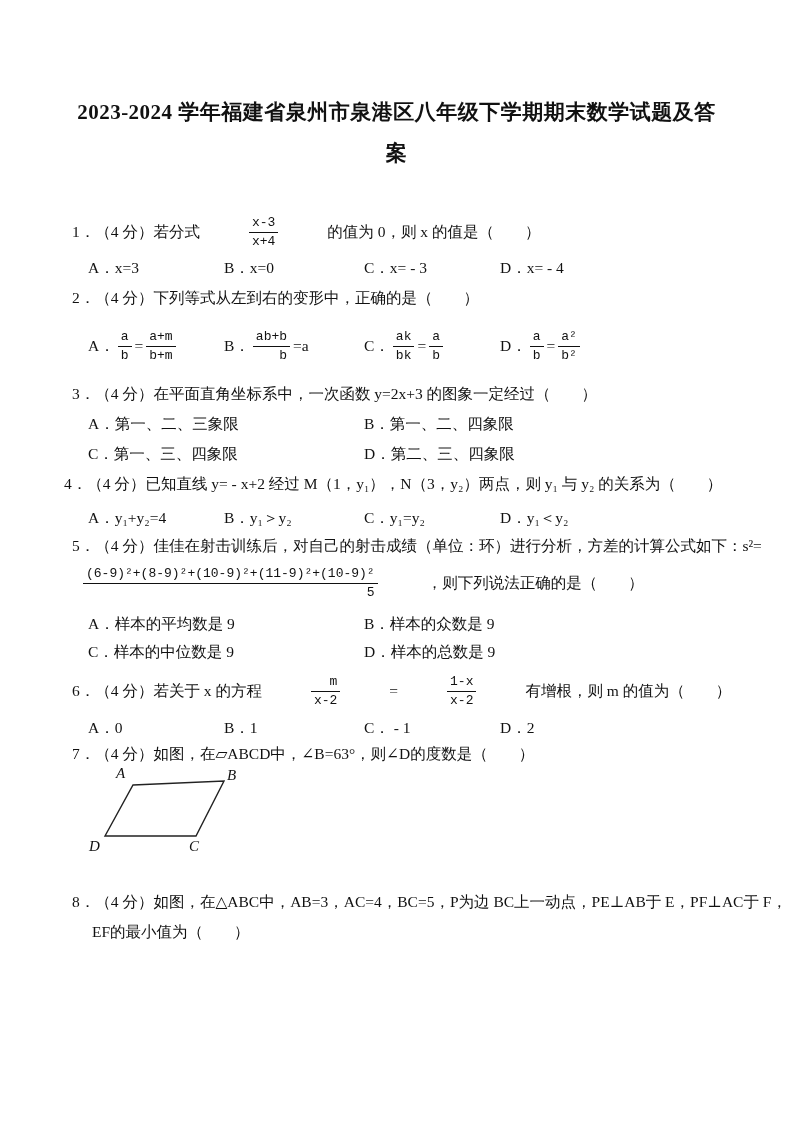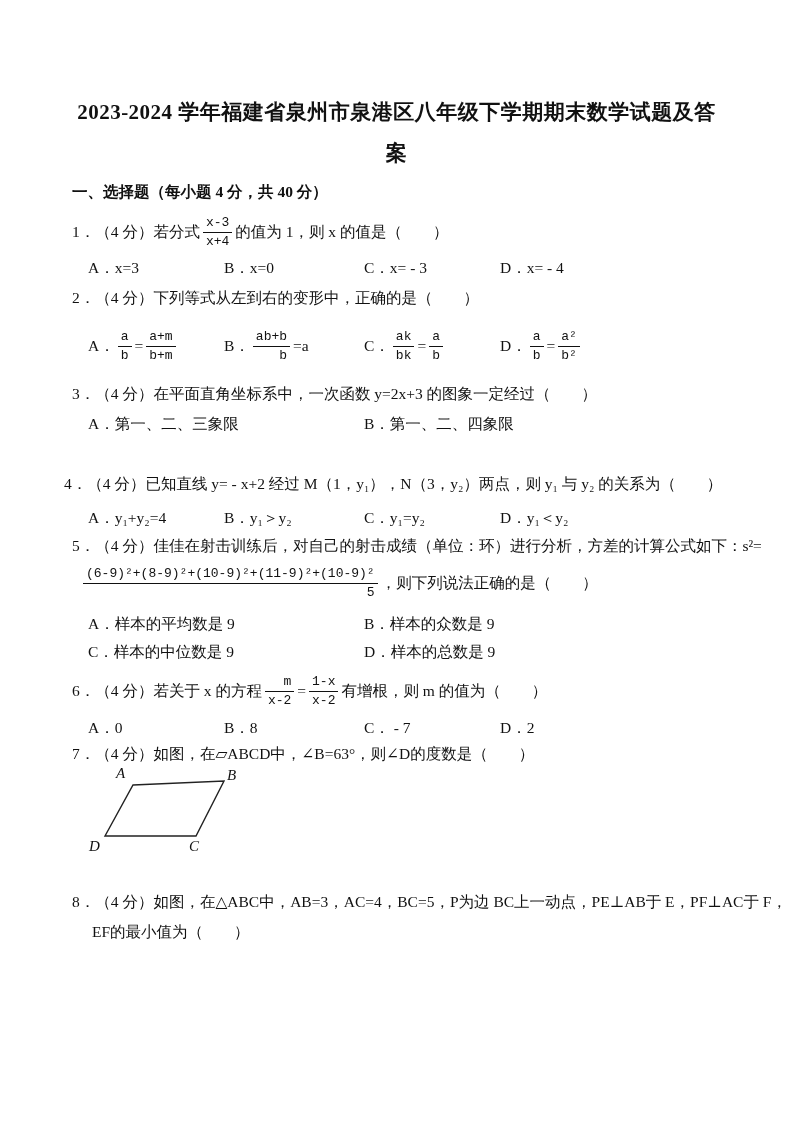--- a/index.html
+++ b/index.html
@@ -9,21 +9,21 @@
     color:#111;
   }
   .page { position:relative; width:781px; height:1122px; overflow:hidden; background:#fff; }
   .abs { position:absolute; }
   .title {
     font-weight:bold; font-size:21px; line-height:41px;
     text-align:center; letter-spacing:0.5px;
   }
   .sec { font-weight:bold; font-size:15.5px; line-height:20px; white-space:nowrap; }
   .stem { font-size:15.5px; line-height:20px; white-space:nowrap; }
-  .fx { display:flex; align-items:center; white-space:nowrap; }
+  .fx { display:flex; align-items:center; white-space:nowrap;gap:46px; }
   .row { left:0; width:793px; height:24px; }
   .opt { font-size:15.5px; line-height:24px; white-space:nowrap; }
   .optf { display:flex; align-items:center; height:56px; font-size:15.5px; white-space:nowrap; }
   .frac {
     display:inline-block; vertical-align:middle; text-align:right;
     font-family:"Liberation Mono","DejaVu Sans Mono",monospace;
     font-size:13px; line-height:1.18; margin:0 3px;
   }
   .frac .fn { display:block; padding:0 3px 1px 3px; border-bottom:1.4px solid #111; }
   .frac .fd { display:block; padding:1px 3px 0 3px; }
@@ -31,29 +31,28 @@
   .figure svg { position:absolute; left:0; top:0; }
   .vlabel { position:absolute; font-size:15px; font-style:italic; line-height:15px; }
 </style>
 </head>
 <body>
 
 <div class="page">
 
   <div class="title abs" style="top:92px;left:72px;width:649px">2023-2024 学年福建省泉州市泉港区八年级下学期期末数学试题及答案</div>
 
-  <div class="sec abs" style="top:182px;left:72px">一、选择题（每小题 4 分，共 40 分）</div>
 
   <div class="stem fx abs" style="top:210px;left:72px;height:44px">
     <span>1．（4 分）若分式</span>
     <span class="frac">
       <span class="fn">x-3</span>
       <span class="fd">x+4</span>
     </span>
-    <span>的值为 1，则 x 的值是（　　）</span>
+    <span>的值为 0，则 x 的值是（　　）</span>
   </div>
 
   <div class="abs row" style="top:256px">
     <span class="opt abs" style="left:88px">A．x=3</span>
     <span class="opt abs" style="left:224px">B．x=0</span>
     <span class="opt abs" style="left:364px">C．x= - 3</span>
     <span class="opt abs" style="left:500px">D．x= - 4</span>
   </div>
 
   <div class="stem abs" style="top:288px;left:72px">2．（4 分）下列等式从左到右的变形中，正确的是（　　）</div>
@@ -103,20 +102,24 @@
         <span class="fd">b²</span>
       </span>
     </span>
   </div>
 
   <div class="stem abs" style="top:384px;left:72px">3．（4 分）在平面直角坐标系中，一次函数 y=2x+3 的图象一定经过（　　）</div>
   <div class="abs row" style="top:412px">
     <span class="opt abs" style="left:88px">A．第一、二、三象限</span>
     <span class="opt abs" style="left:364px">B．第一、二、四象限</span>
   </div>
+  <div class="abs row" style="top:442px">
+    <span class="opt abs" style="left:88px">C．第一、三、四象限</span>
+    <span class="opt abs" style="left:364px">D．第二、三、四象限</span>
+  </div>
 
   <div class="stem abs" style="top:474px;left:64px">4．（4 分）已知直线 y= - x+2 经过 M（1，y₁），N（3，y₂）两点，则 y₁ 与 y₂ 的关系为（　　）</div>
   <div class="abs row" style="top:506px">
     <span class="opt abs" style="left:88px">A．y₁+y₂=4</span>
     <span class="opt abs" style="left:224px">B．y₁＞y₂</span>
     <span class="opt abs" style="left:364px">C．y₁=y₂</span>
     <span class="opt abs" style="left:500px">D．y₁＜y₂</span>
   </div>
 
   <div class="stem abs" style="top:536px;left:72px">5．（4 分）佳佳在射击训练后，对自己的射击成绩（单位：环）进行分析，方差的计算公式如下：s²=</div>
@@ -144,22 +147,22 @@
     </span>
     <span>=</span>
     <span class="frac">
       <span class="fn">1-x</span>
       <span class="fd">x-2</span>
     </span>
     <span>有增根，则 m 的值为（　　）</span>
   </div>
   <div class="abs row" style="top:716px">
     <span class="opt abs" style="left:88px">A．0</span>
-    <span class="opt abs" style="left:224px">B．8</span>
-    <span class="opt abs" style="left:364px">C． - 7</span>
+    <span class="opt abs" style="left:224px">B．1</span>
+    <span class="opt abs" style="left:364px">C． - 1</span>
     <span class="opt abs" style="left:500px">D．2</span>
   </div>
 
   <div class="stem abs" style="top:744px;left:72px">7．（4 分）如图，在▱ABCD中，∠B=63°，则∠D的度数是（　　）</div>
   <div class="abs figure" style="top:764px;left:86px">
     <svg width="170" height="92" viewBox="0 0 170 92">
       <polygon points="47,21 138,17 110,72 19,72" fill="none" stroke="#222" stroke-width="1.4"></polygon>
     </svg>
     <span class="vlabel" style="left:30px;top:2px">A</span>
     <span class="vlabel" style="left:141px;top:4px">B</span>

